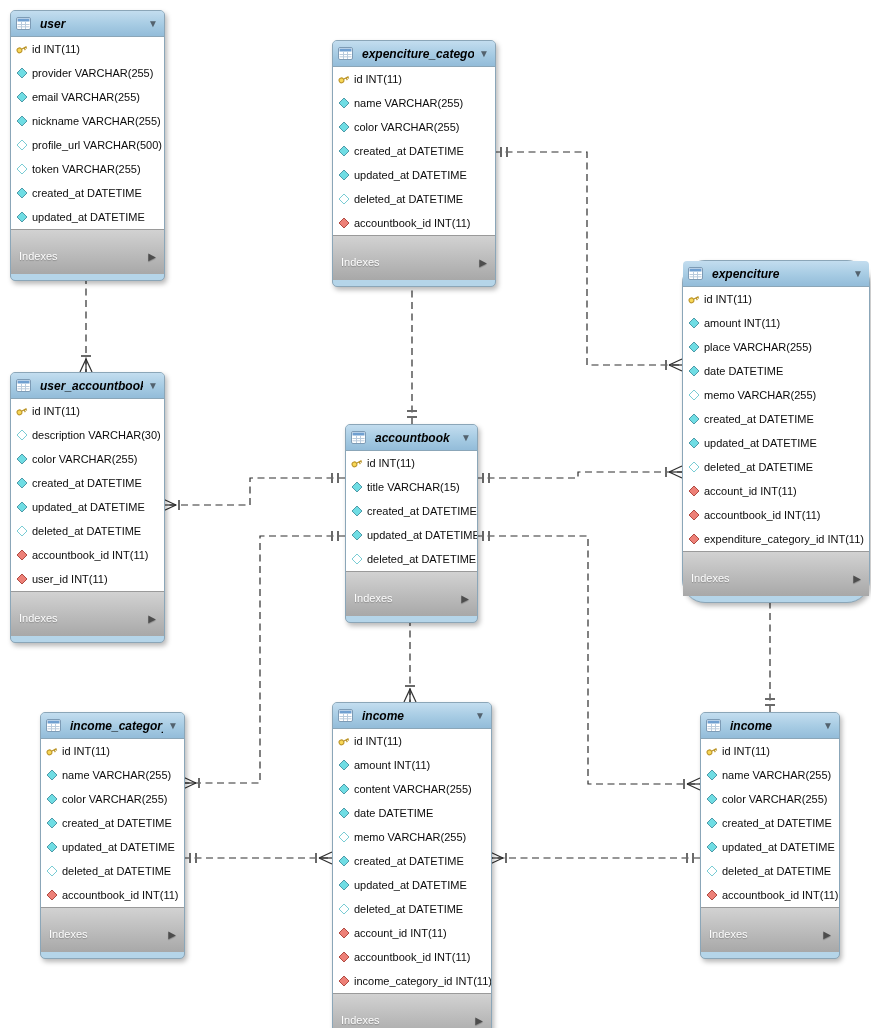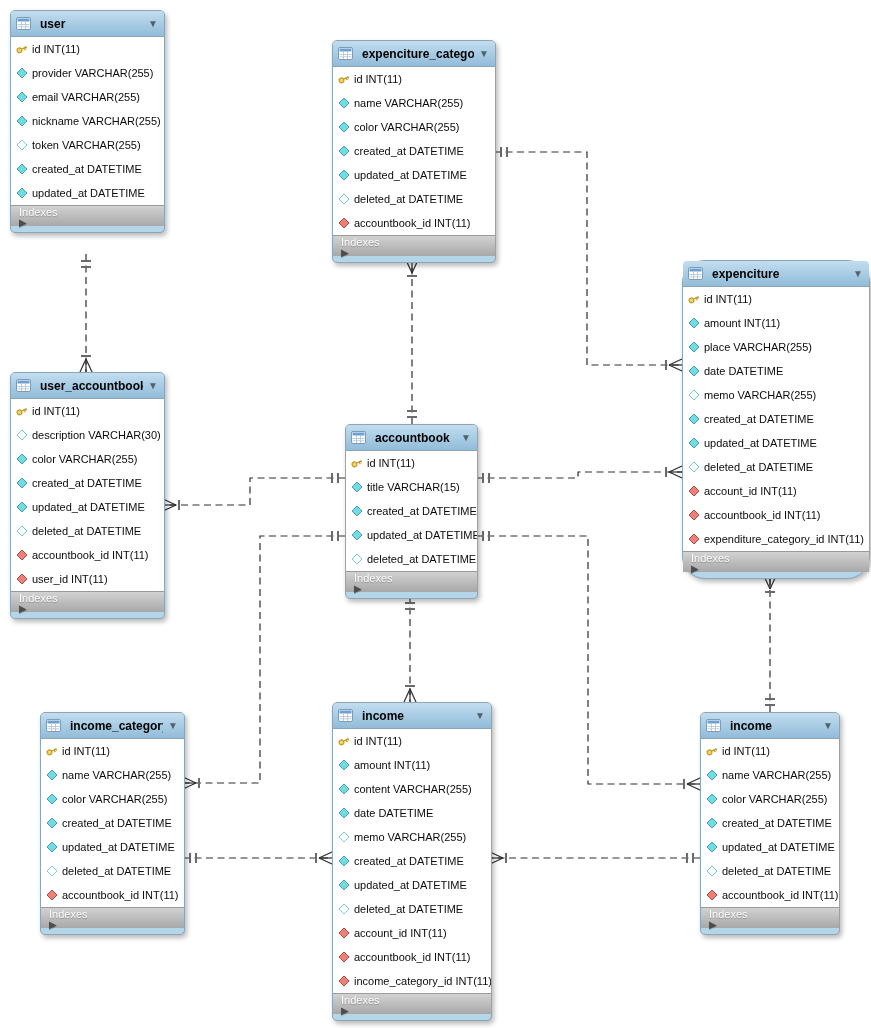--- a/index.html
+++ b/index.html
@@ -8,31 +8,31 @@
   svg.connectors{position:absolute;left:0;top:0;z-index:0;}
   .rel-path{fill:none;stroke:#2e2e2e;stroke-width:1.2;stroke-dasharray:7 4.5;}
   .tick{stroke:#6a6a6a;stroke-width:2;stroke-linecap:butt;}
   .foot{stroke:#2e2e2e;stroke-width:1.2;}
 
   .tbl{position:absolute;z-index:1;background:#b5d5e9;border:1px solid #8ba6b8;border-radius:5px;
        box-shadow:2px 3px 5px rgba(0,0,0,.28);padding-bottom:6px;}
   .tbl-hdr{height:25px;display:flex;align-items:center;gap:5px;padding:0 6px 0 5px;
        background:linear-gradient(180deg,#c3ddef 0%,#a6cbe3 55%,#93bcd9 100%);
        border-bottom:1px solid #8ba6b8;border-radius:4px 4px 0 0;}
-  .tbl-title{font-size:12px;font-weight:bold;color:#000;flex:1;white-space:nowrap;overflow:hidden;}
+  .tbl-title{font-size:12px;font-weight:bold;color:#000;flex:1;white-space:nowrap;overflow:hidden;font-style:italic;}
   .tbl-arrow{color:#53626e;font-size:10px;line-height:10px;}
   .tbl-body{background:#fff;}
   .row{height:24px;display:flex;align-items:center;padding:0 4px;font-size:11px;color:#0b0b0b;
        white-space:nowrap;overflow:hidden;}
   .cicon{width:13px;height:13px;flex:0 0 13px;display:flex;align-items:center;justify-content:center;
        margin-right:4px;}
   .ctype{margin-left:3px;}
-  .tbl-ftr{height:20px;display:flex;align-items:flex-start;justify-content:space-between;padding:0 8px;
+  .tbl-ftr{height:20px;display:flex;align-items:flex-end;justify-content:space-between;padding:12px 8px;
        background:linear-gradient(180deg,#d2d2d2,#a8a8a8);border-top:1px solid #9a9a9a;
-       font-size:11px;color:#fdfdfd;text-shadow:0 1px 1px rgba(0,0,0,.25);flex-direction:column;}
+       font-size:11px;color:#fdfdfd;text-shadow:0 1px 1px rgba(0,0,0,.25);}
   .ftr-arrow{color:#4d4d4d;font-size:10px;line-height:10px;}
 </style>
 </head>
 <body>
 
 <div id="canvas">
   <svg id="connlayer" class="connectors" width="871" height="1028" viewBox="0 0 871 1028">
       <g>
         <path d="M86 254 L86 372" class="rel-path"></path>
         <line x1="91" y1="261" x2="81" y2="261" class="tick"></line>
@@ -184,20 +184,29 @@
           </span>
           <span class="cname">nickname</span>
           <span class="ctype">VARCHAR(255)</span>
         </div>
         <div class="row">
           <span class="cicon">
             <svg width="12" height="12" viewBox="0 0 12 12">
               <polygon points="6,1 11,6 6,11 1,6" fill="#ffffff" stroke="#7accd4" stroke-width="1"></polygon>
             </svg>
           </span>
+          <span class="cname">profile_url</span>
+          <span class="ctype">VARCHAR(500)</span>
+        </div>
+        <div class="row">
+          <span class="cicon">
+            <svg width="12" height="12" viewBox="0 0 12 12">
+              <polygon points="6,1 11,6 6,11 1,6" fill="#ffffff" stroke="#7accd4" stroke-width="1"></polygon>
+            </svg>
+          </span>
           <span class="cname">token</span>
           <span class="ctype">VARCHAR(255)</span>
         </div>
         <div class="row">
           <span class="cicon">
             <svg width="12" height="12" viewBox="0 0 12 12">
               <polygon points="6,1 11,6 6,11 1,6" fill="#6fdde4" stroke="#4d9aa8" stroke-width="1"></polygon>
             </svg>
           </span>
           <span class="cname">created_at</span>

